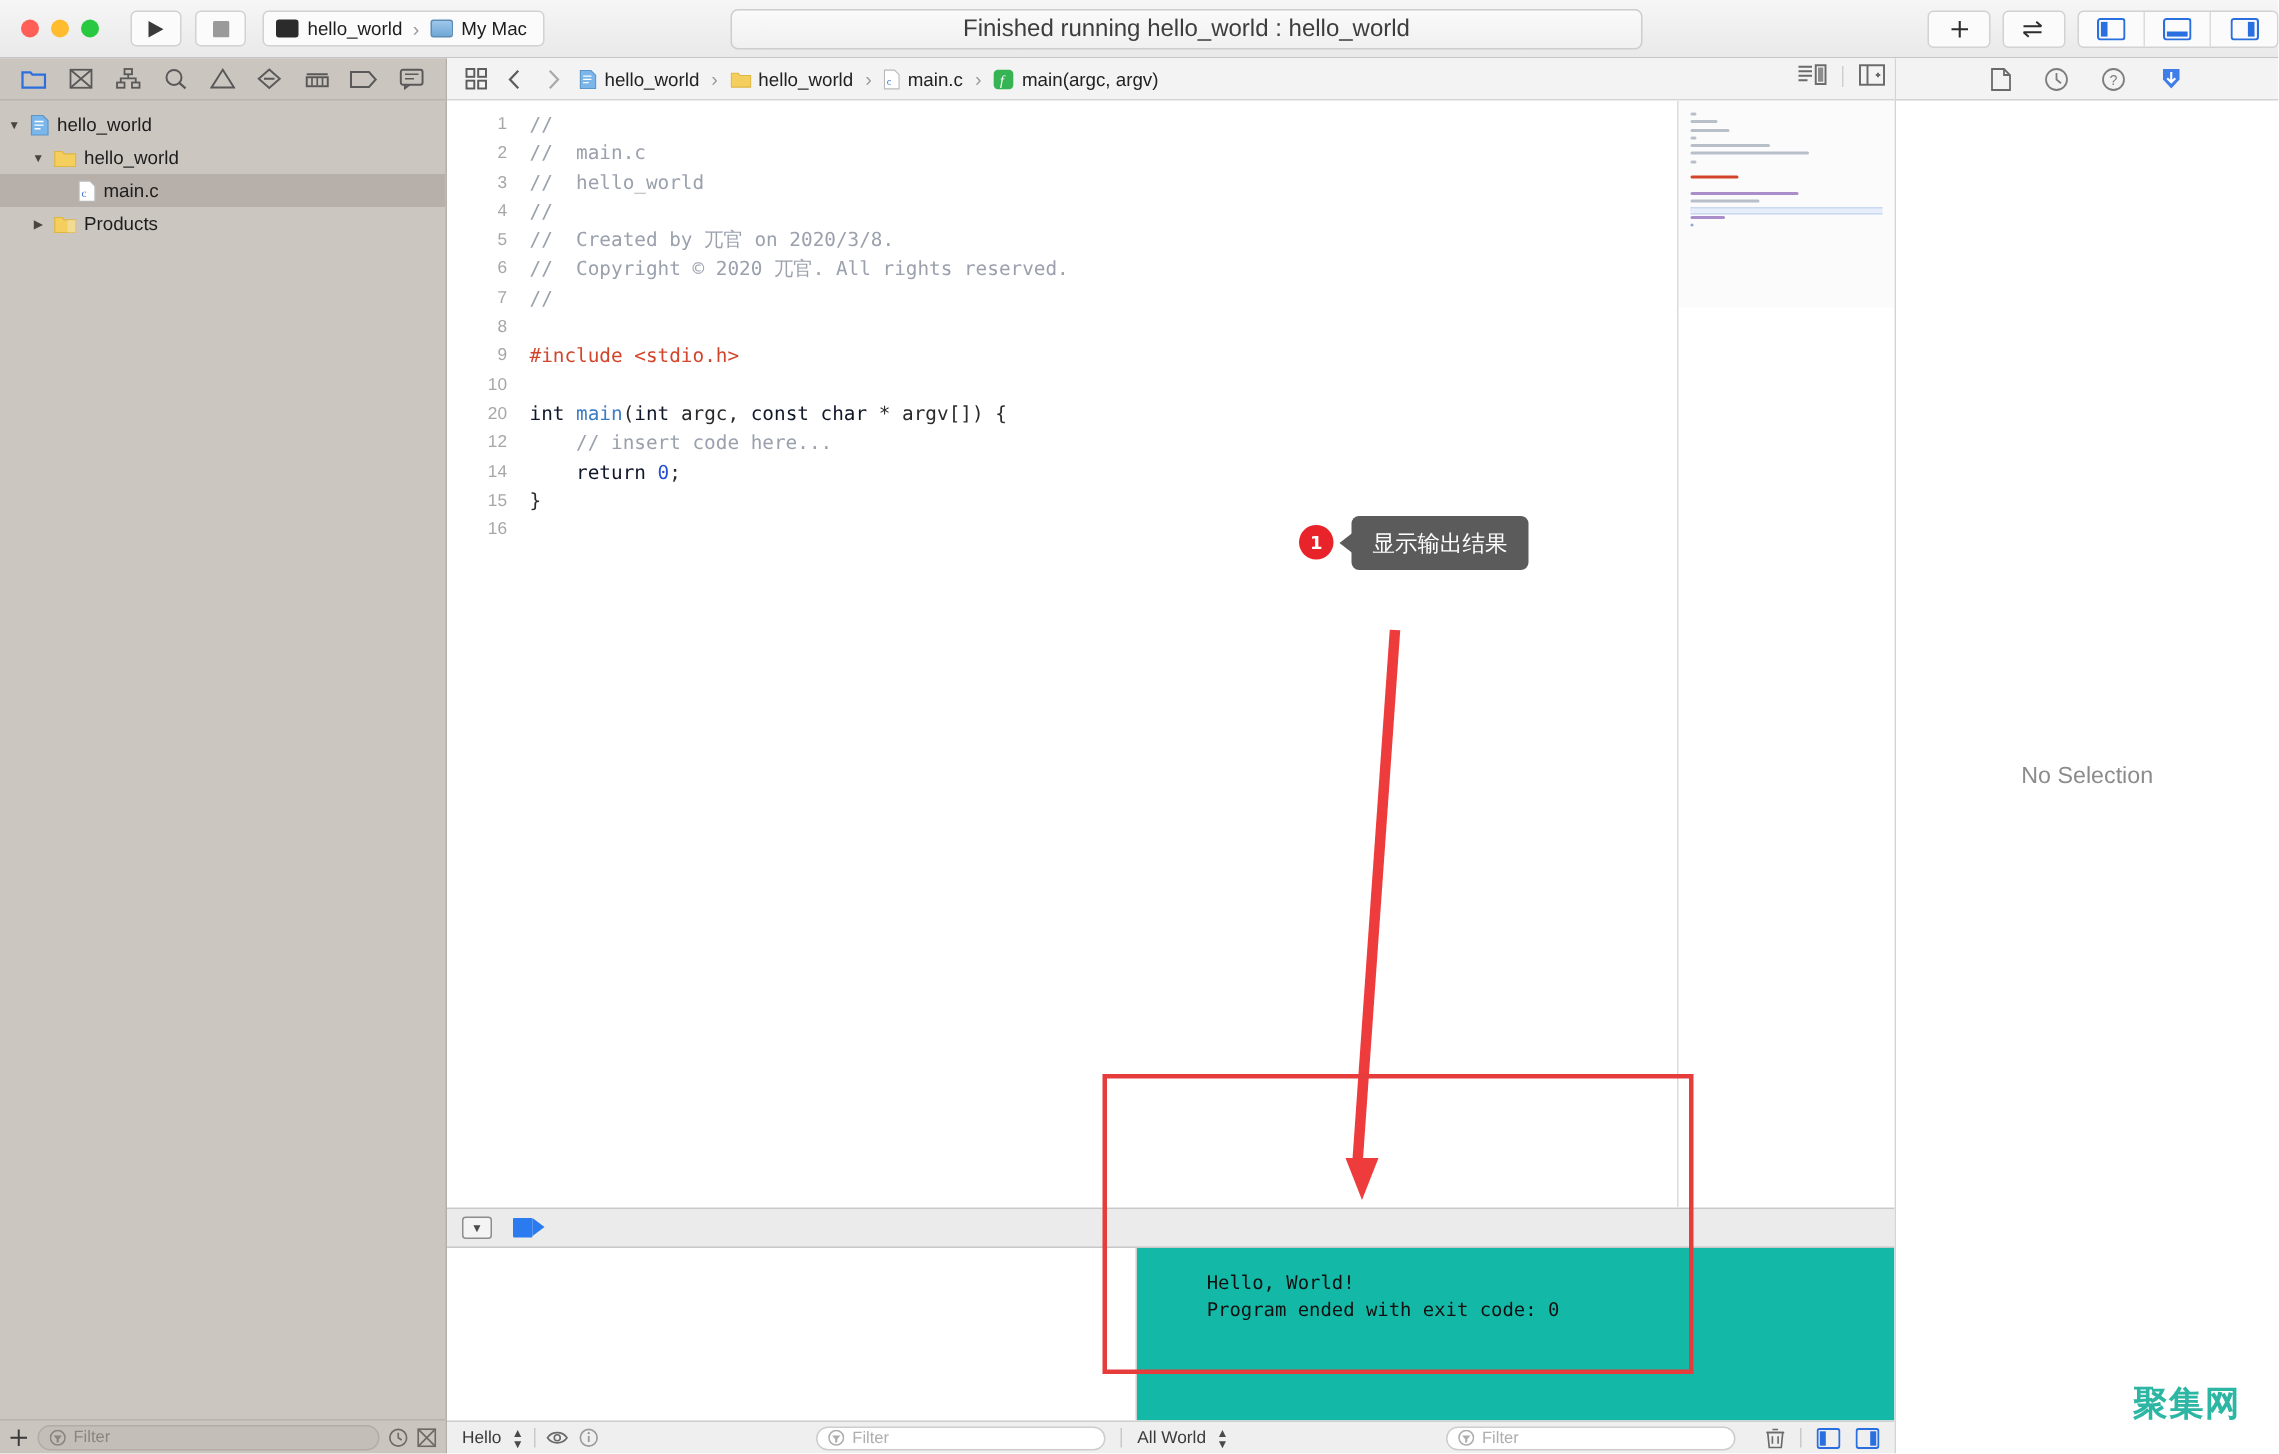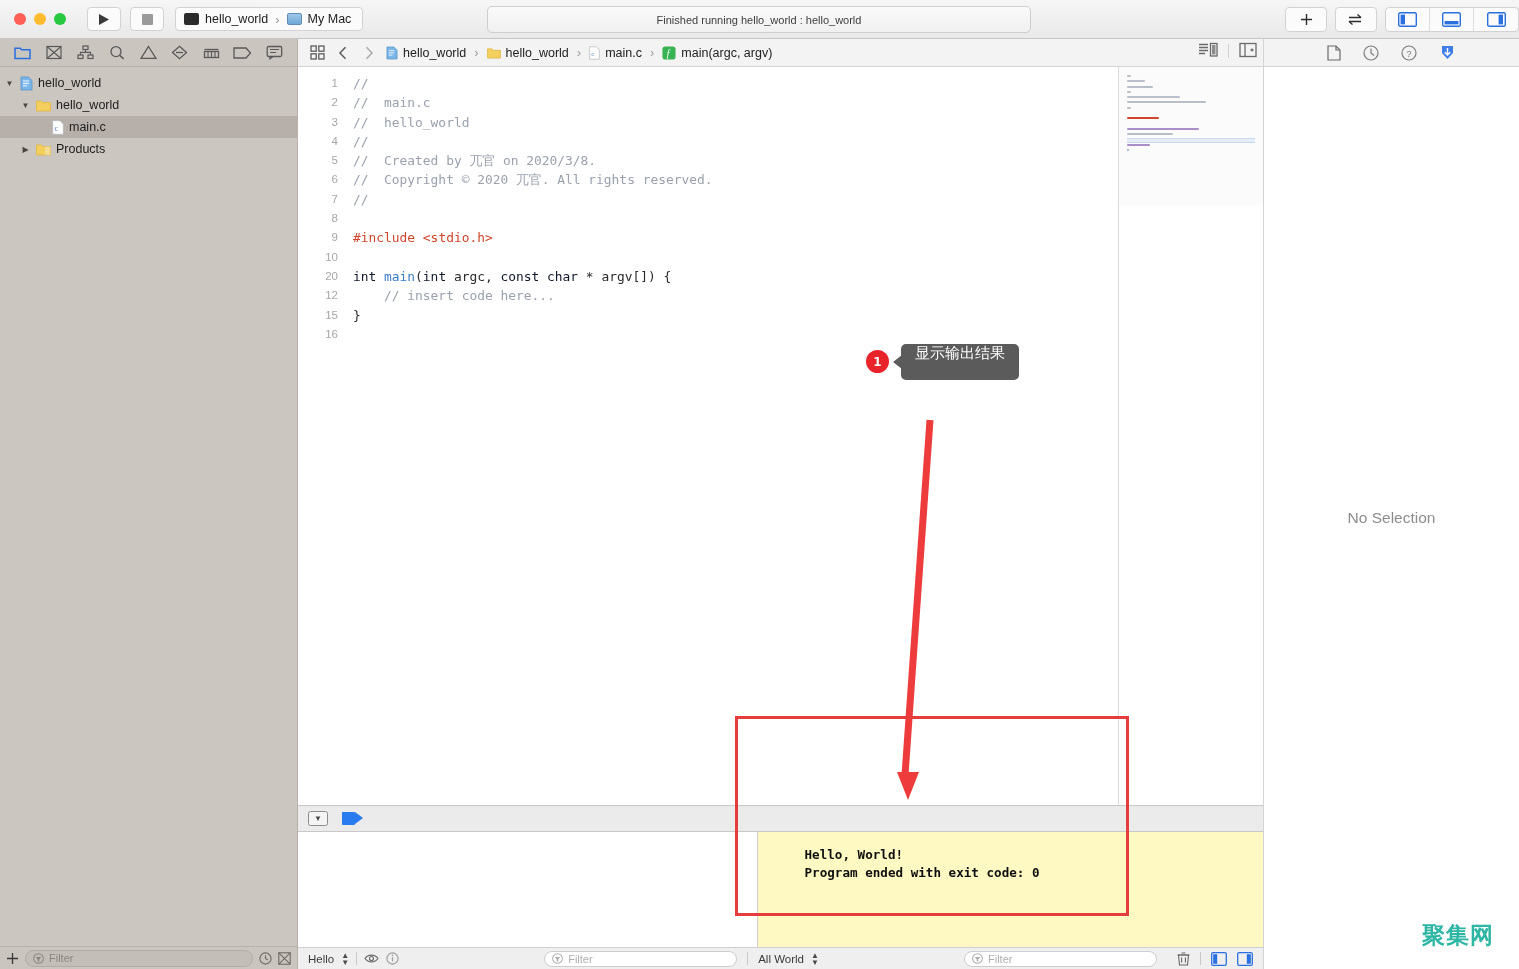--- a/index.html
+++ b/index.html
@@ -51,26 +51,26 @@
     font-size: 12.5px; color: #1d1d1d;
   }
   .scheme .sep { color: #9a9a9a; font-size: 13px; margin: 0 1px; }
   .mini-icon { width: 15px; height: 12px; border-radius: 2px; display:inline-block; }
   .icn-target { background:#2b2b2b; border-radius:2px; }
   .icn-mac { background: linear-gradient(#9fc6ea,#6fa8d6); border:1px solid #5d8cb5; border-radius:2px; }
 
   .status-field {
     position: absolute;
     left: 487px; top: 6px;
-    width: 544px; height: 27px;
+    width: 608px; height: 27px;
     background: linear-gradient(#fafafa,#f0f0f0);
     border: 1px solid #cdcdcd;
     border-radius: 5px;
     display: flex; align-items: center; justify-content: center;
-    font-size: 11px; color: #3d3d3d;
+    font-size: 16px; color: #3d3d3d;
   }
 
   .toolbar-right {
     position: absolute; right: 0px; top: 7px;
     display: flex; align-items: center; gap: 8px;
   }
   .tb-plus, .tb-swap {
     width: 42px; height: 25px;
     background: #fbfbfb; border: 1px solid #d2d2d2; border-radius: 4px;
     display:flex; align-items:center; justify-content:center;
@@ -210,24 +210,24 @@
   .flag::after {
     content:''; position:absolute; left:0; top:0; width:13px; height:13px; background:#2a7af0;
     border-radius: 1px;
   }
   .flag-tip { position:absolute; left:13px; top:0; width:0;height:0;
     border-top:6.5px solid transparent; border-bottom:6.5px solid transparent; border-left:8px solid #2a7af0; }
 
   .debug-panes { height: 115px; min-height: 115px; display: flex; background: #fff; }
   .dbg-vars { flex: 1; border-right: 1px solid #d0d0d0; background: #fff; }
   .dbg-console {
-    flex: 1; background: #fef9c3;
+    flex: 1; background: #14b8a6;
     font-family: "DejaVu Sans Mono", monospace;
     font-size: 12.6px; line-height: 17.5px;
-    color: #101010; font-weight: bold;
+    color: #101010; font-weight: normal;
     padding: 14px 0 0 47px;
     white-space: pre;
   }
 
   .bottom-bar {
     height: 22px; min-height: 22px;
     background: #efefef;
     border-top: 1px solid #cfcfcf;
     display: flex; align-items: center;
     font-size: 11.5px; color: #3a3a3a;
@@ -262,21 +262,21 @@
     letter-spacing: 1px;
     font-family: "DejaVu Sans", sans-serif;
   }
 
   
   .anno-layer { position:absolute; inset:0; pointer-events:none; }
   .callout {
     position: absolute; left: 901px; top: 344px;
     height: 36px;
     background: #5b5b5b; border-radius: 5px;
-    display:flex; 
+    display:flex; align-items:center;
     padding: 0 14px;
     color:#fff; font-size: 15px;
     font-family: "DejaVu Sans", sans-serif;
   }
   .callout::before {
     content:''; position:absolute; left:-8px; top: 11px;
     width:0; height:0;
     border-top: 7px solid transparent;
     border-bottom: 7px solid transparent;
     border-right: 9px solid #5b5b5b;
@@ -563,20 +563,21 @@
             <div class="cline"><span class="lnum">3</span><span class="ctext"><span class="c-comment">//  hello_world</span></span></div>
             <div class="cline"><span class="lnum">4</span><span class="ctext"><span class="c-comment">//</span></span></div>
             <div class="cline"><span class="lnum">5</span><span class="ctext"><span class="c-comment">//  Created by 兀官 on 2020/3/8.</span></span></div>
             <div class="cline"><span class="lnum">6</span><span class="ctext"><span class="c-comment">//  Copyright © 2020 兀官. All rights reserved.</span></span></div>
             <div class="cline"><span class="lnum">7</span><span class="ctext"><span class="c-comment">//</span></span></div>
             <div class="cline"><span class="lnum">8</span><span class="ctext"></span></div>
             <div class="cline"><span class="lnum">9</span><span class="ctext"><span class="c-pre">#include </span><span class="c-pre">&lt;stdio.h&gt;</span></span></div>
             <div class="cline"><span class="lnum">10</span><span class="ctext"></span></div>
             <div class="cline"><span class="lnum">20</span><span class="ctext"><span class="c-kw">int </span><span class="c-fn">main</span><span class="c-plain">(</span><span class="c-kw">int</span><span class="c-plain"> argc, </span><span class="c-kw">const char</span><span class="c-plain"> * argv[]) {</span></span></div>
             <div class="cline"><span class="lnum">12</span><span class="ctext"><span class="c-comment">    // insert code here...</span></span></div>
+            <div class="cline"><span class="lnum">14</span><span class="ctext"><span class="c-kw">    return </span><span class="c-num">0</span><span class="c-plain">;</span></span></div>
             <div class="cline"><span class="lnum">15</span><span class="ctext"><span class="c-plain">}</span></span></div>
             <div class="cline"><span class="lnum">16</span><span class="ctext"></span></div>
           </div>
         <div class="minimap">
           <div class="mm-shade"></div>
           <div class="mm-pane" id="mm-pane">
               <div class="mm-l" style="width: 3.5px; background: rgb(185, 191, 201);"></div>
               <div class="mm-l" style="width: 17.5px; background: rgb(185, 191, 201);"></div>
               <div class="mm-l" style="width: 26.25px; background: rgb(185, 191, 201);"></div>
               <div class="mm-l" style="width: 3.5px; background: rgb(185, 191, 201);"></div>

